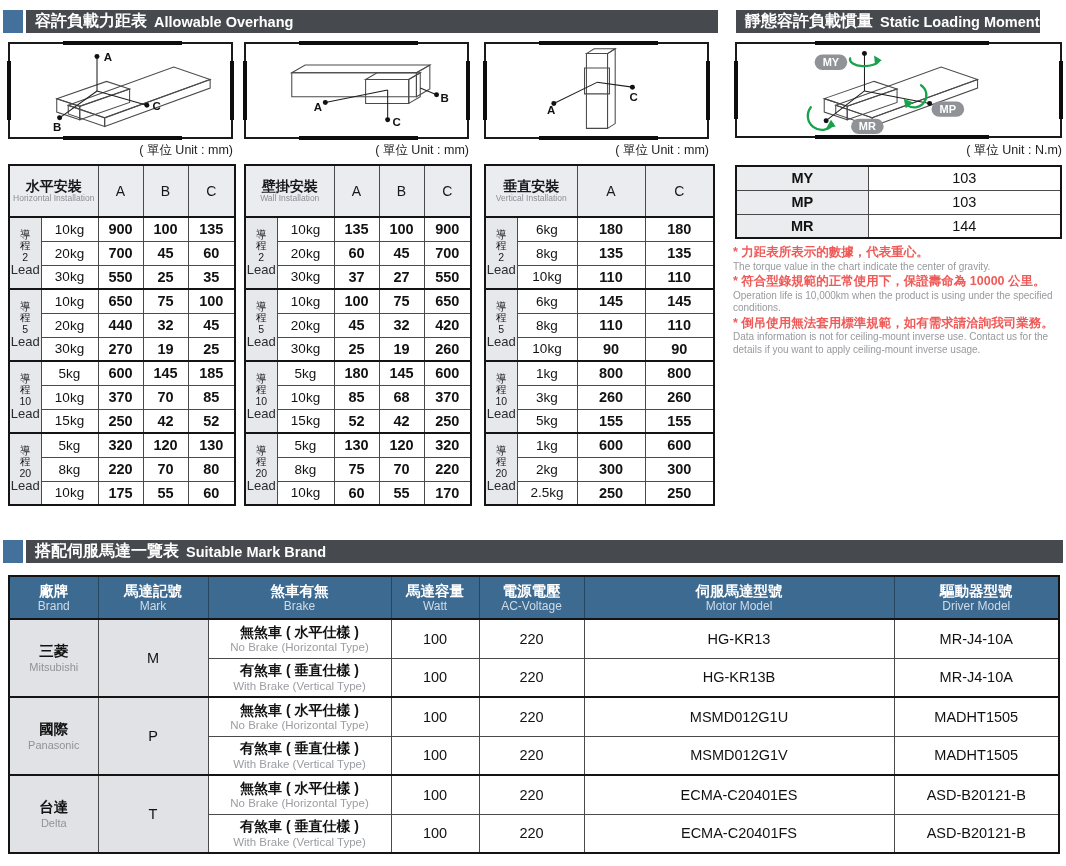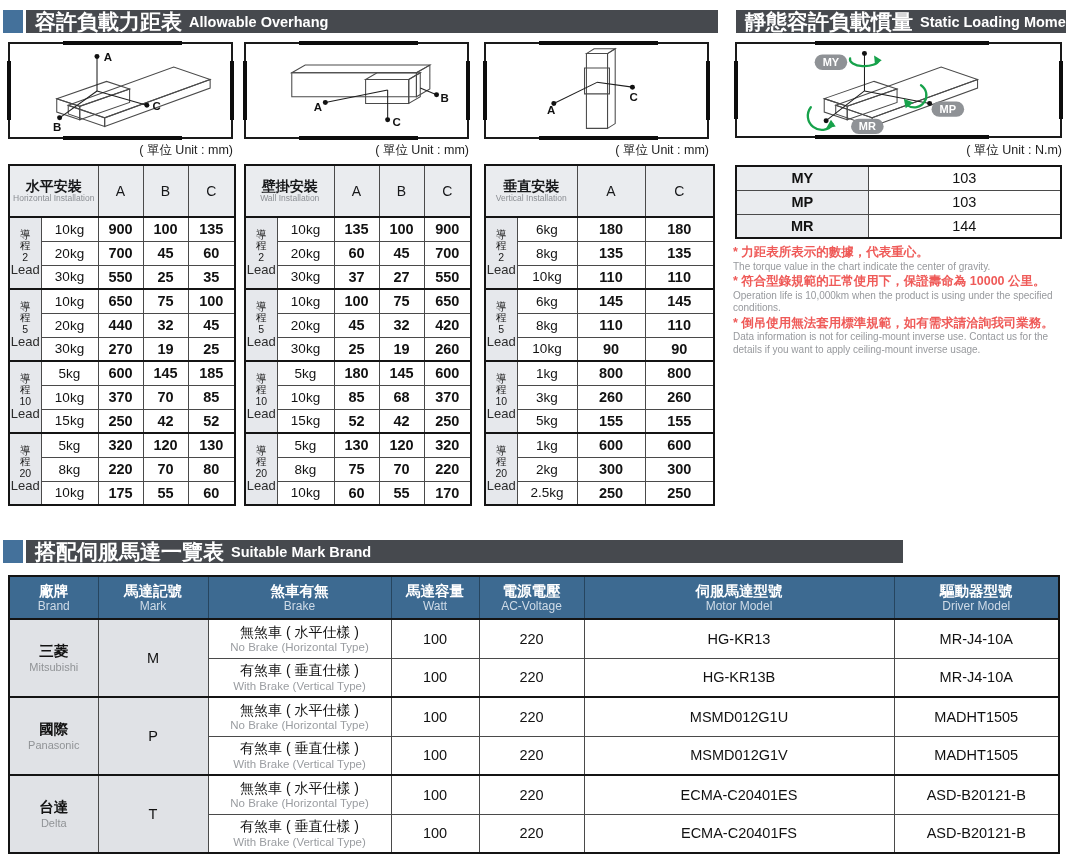--- a/index.html
+++ b/index.html
@@ -8,21 +8,21 @@
     --green:#17a24b; --bd:#141414; --bdl:#4a4a4a;
   }
   *{box-sizing:border-box;margin:0;padding:0}
   body{background:#fff;font-family:"Liberation Sans","DejaVu Sans",sans-serif;}
   .page{position:relative;width:1066px;height:866px;background:#fff;overflow:hidden}
 
   
   .secbar{position:absolute;height:23px;display:flex;align-items:stretch}
   .secbar .sq{width:20px;background:var(--accent);margin-right:3px}
   .secbar .bar{flex:1;background:var(--bar-dark);color:#fff;display:flex;align-items:center;padding-left:9px;gap:7px;white-space:nowrap}
-  .secbar .tzh{font-size:21px;font-weight:bold}
+  .secbar .tzh{font-size:16px;font-weight:bold}
   .secbar .ten{font-size:14.5px;font-weight:bold}
 
   
   .frame{position:absolute;background:#fff;border:2px solid #1a1a1a}
   .frame svg{display:block;width:100%;height:100%}
   .fm{position:absolute;background:#0d0d0d}
   .fm.t{top:-3px;left:24%;width:54%;height:4px}
   .fm.b{bottom:-3px;left:24%;width:54%;height:4px}
   .fm.l{left:-3px;top:18%;width:4px;height:64%}
   .fm.r{right:-3px;top:18%;width:4px;height:64%}
@@ -66,21 +66,21 @@
   .motorhost{position:absolute}
   table.motor{border-collapse:collapse;table-layout:fixed;width:1050px;border:2px solid var(--bd);background:#fff}
   .motor th{background:var(--motor-blue);color:#fff;border:1px solid #26455f;border-bottom:2px solid var(--bd);height:43px;padding:0}
   .motor th .zh{font-size:14.5px;font-weight:bold;line-height:1.25}
   .motor th .en{font-size:12px;color:#cfdbe7;font-weight:normal;line-height:1.1}
   .motor td{border:1px solid var(--bdl);height:39px;text-align:center;vertical-align:middle;padding:0}
   .motor td.brandcell{background:var(--brand-gray)}
   .motor .bzh{font-size:14.5px;font-weight:bold;color:#121212;line-height:1.2}
   .motor .ben{font-size:11px;color:#909396;line-height:1.1}
   .motor td.markcell{background:var(--brand-gray);font-size:14.5px;color:#121212}
-  .motor .bkzh{font-size:14px;font-weight:normal;color:#121212;line-height:1.25}
+  .motor .bkzh{font-size:14px;font-weight:bold;color:#121212;line-height:1.25}
   .motor .bken{font-size:11.5px;color:#9a9da1;line-height:1.05}
   .motor td.num,.motor td.model{font-size:14.5px;color:#121212}
   .motor tr.bfirst td{border-top:2px solid var(--bd)}
 </style>
 </head>
 <body>
 
 <div class="page">
 
   <div class="secbar" style="left:3px;top:10px;width:715px">
@@ -578,21 +578,21 @@
 
   <div class="notes" id="notes" style="left:733px;top:244px;width:331px">
       <div class="note-zh">* 力距表所表示的數據，代表重心。</div>
       <div class="note-en">The torque value in the chart indicate the center of gravity.</div>
       <div class="note-zh">* 符合型錄規範的正常使用下，保證壽命為 10000 公里。</div>
       <div class="note-en">Operation life is 10,000km when the product is using under the specified conditions.</div>
       <div class="note-zh">* 倒吊使用無法套用標準規範，如有需求請洽詢我司業務。</div>
       <div class="note-en">Data information is not for ceiling-mount inverse use. Contact us for the details if you want to apply ceiling-mount inverse usage.</div>
     </div>
 
-  <div class="secbar" style="left:3px;top:540px;width:900px">
+  <div class="secbar" style="left:3px;top:540px;width:1060px">
     <span class="sq"></span>
     <span class="bar">
       <span class="tzh">搭配伺服馬達一覽表</span>
       <span class="ten">Suitable Mark Brand</span>
     </span>
   </div>
 
   <div class="motorhost" style="left:8px;top:575px">
     <table class="motor">
       <colgroup>

